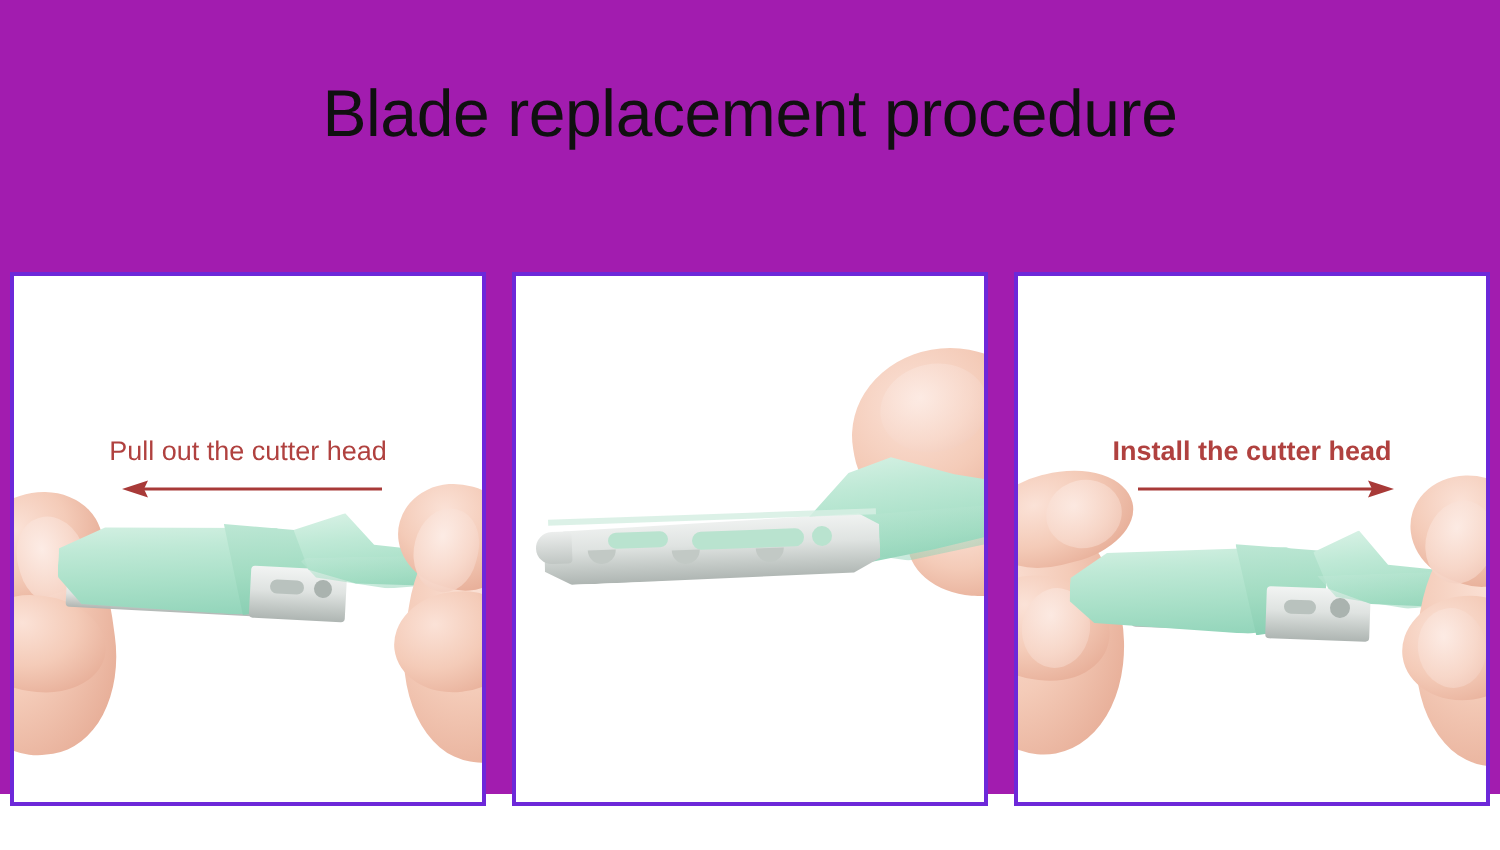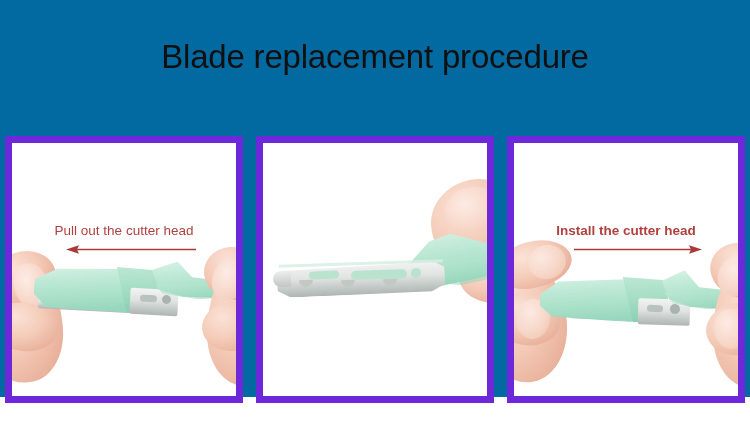--- a/index.html
+++ b/index.html
@@ -11,21 +11,21 @@
     width: 750px;
     height: 425px;
     font-family: "Liberation Sans", sans-serif;
     overflow: hidden;
     position: relative;
   }
   #page {
     position: relative;
     width: 750px;
     height: 397px;
-    background: #0369a1;
+    background: #a21caf;
   }
   
   #page-title {
     position: absolute;
     left: 0;
     top: 36px;
     width: 750px;
     text-align: center;
     font-size: 33px;
     font-weight: 400;
@@ -42,21 +42,21 @@
     top: 136px;
     width: 740px;
     height: 269px;
     display: flex;
     justify-content: space-between;
   }
   .panel {
     position: relative;
     width: 238px;
     height: 267px;
-    border: 7px solid #6d28d9;
+    border: 2px solid #6d28d9;
     background: #ffffff;
     overflow: hidden;
     box-sizing: border-box;
   }
   .panel-canvas {
     position: absolute;
     inset: 0;
     overflow: hidden;
   }
   

